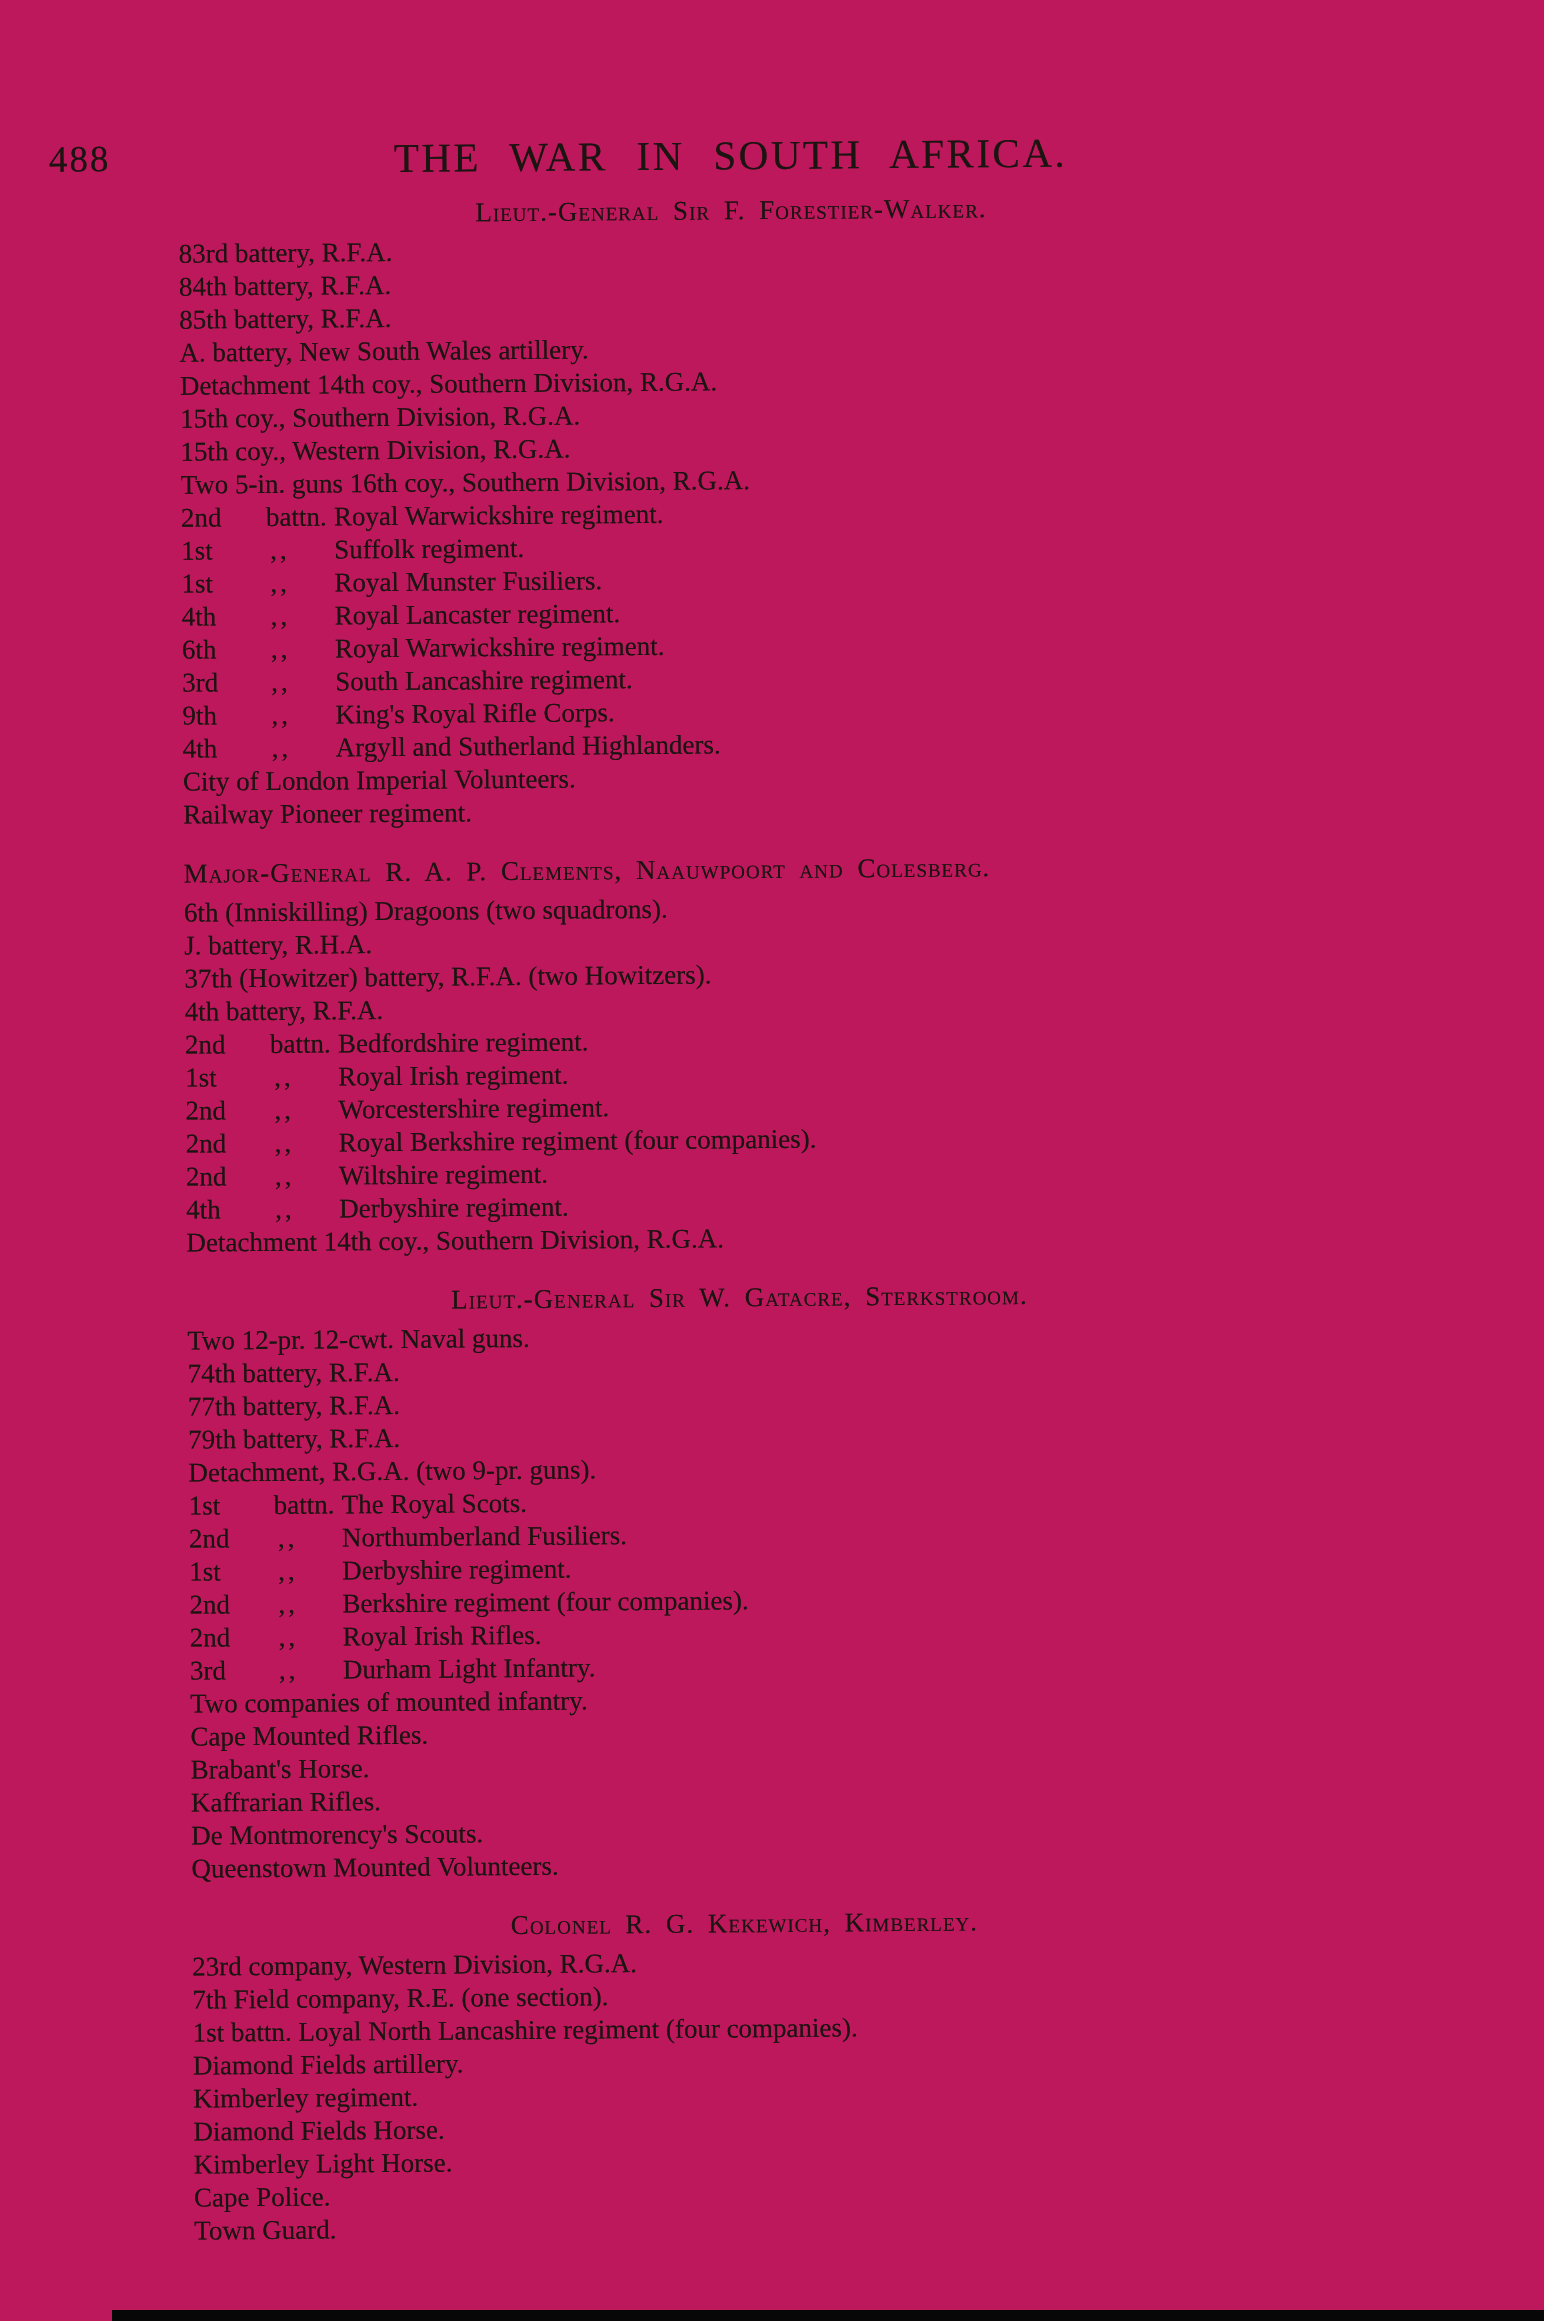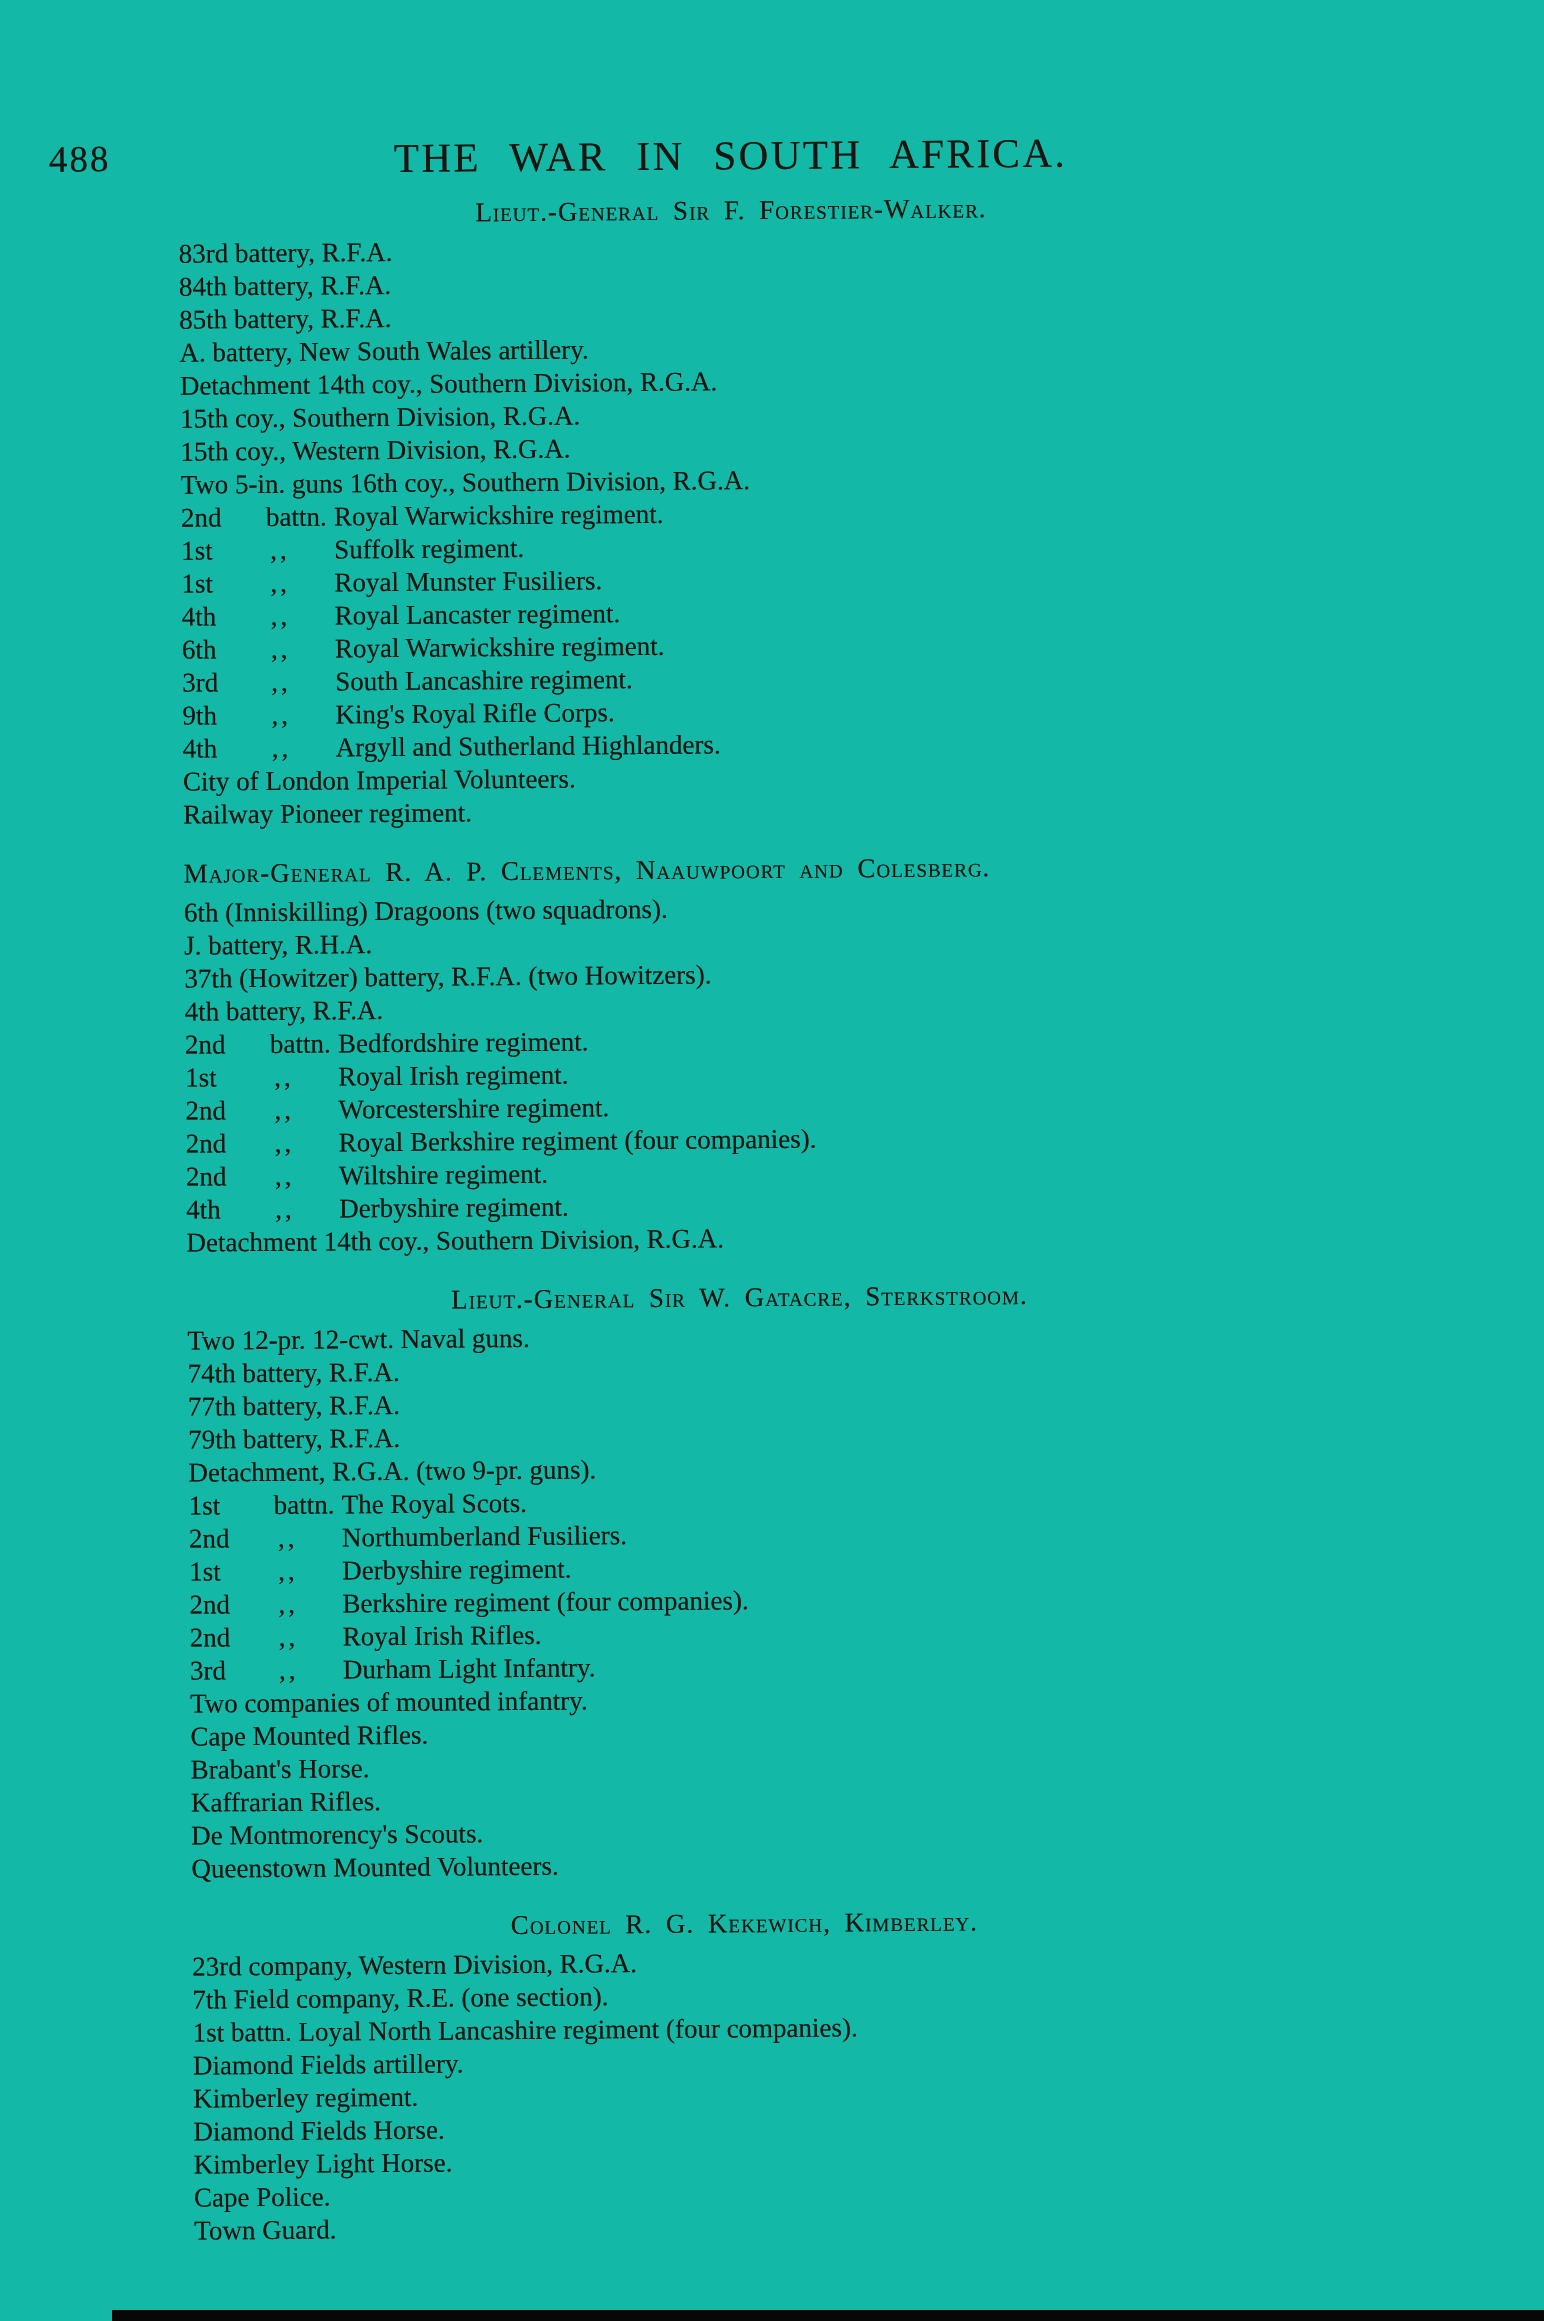--- a/index.html
+++ b/index.html
@@ -2,21 +2,21 @@
 <html><head>
 <meta charset="utf-8">
 <style>
   html, body { margin: 0; padding: 0; }
   body { background: #e9e9e9; }
   .page {
     position: relative;
     width: 1544px;
     height: 2321px;
     margin: 0 auto;
-    background: #14b8a6;
+    background: #be185d;
     overflow: hidden;
     font-family: "Liberation Serif", "DejaVu Serif", serif;
     color: #1a1510;
   }
   .rotor {
     position: absolute;
     inset: 0;
     transform: rotate(-0.45deg);
     transform-origin: 50% 45%;
   }

